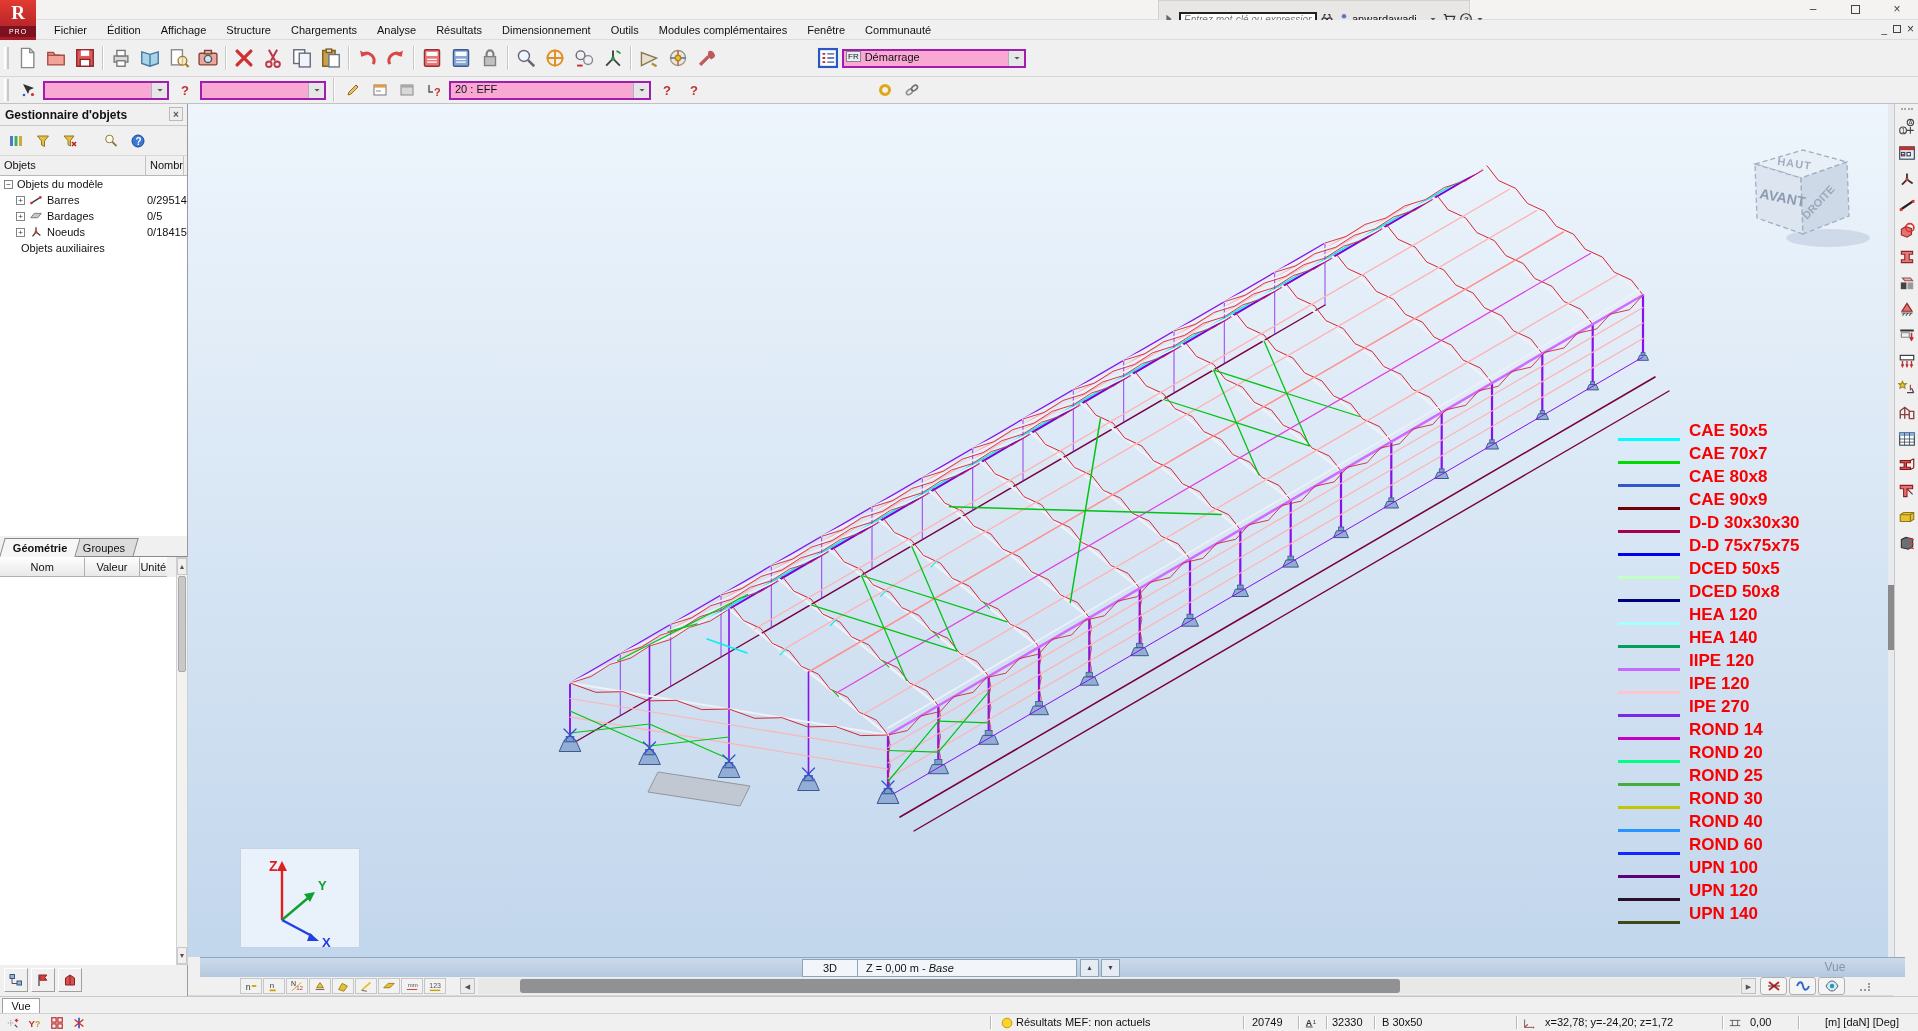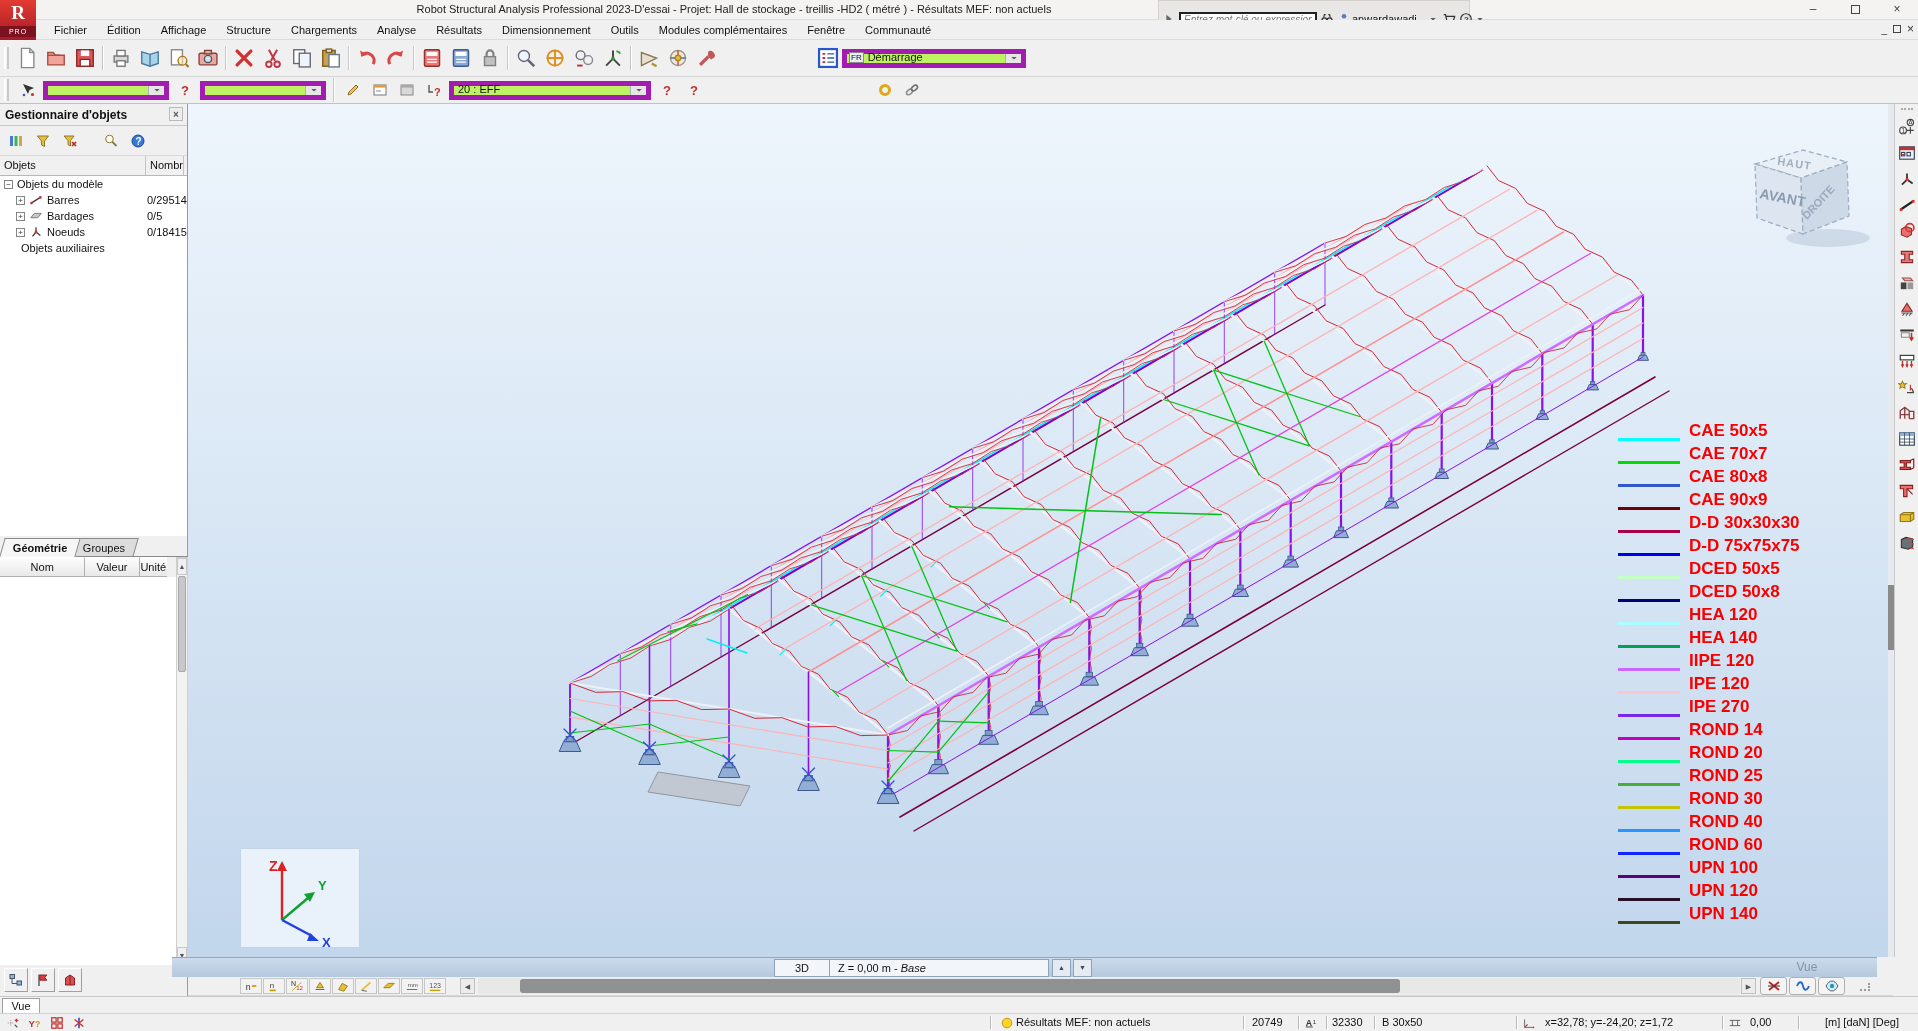--- a/index.html
+++ b/index.html
@@ -27,21 +27,21 @@
   #toolbar1{position:absolute;left:0;top:40px;width:1918px;height:37px;background:#f0f0f0;border-bottom:1px solid #d6d6d6;display:flex;align-items:center;padding-left:4px}
   #toolbar2{position:absolute;left:0;top:77px;width:1918px;height:27px;background:#f0f0f0;border-bottom:1px solid #c2c2c2;display:flex;align-items:center;padding-left:4px;gap:4px}
   .grip{width:5px;height:22px;border-left:2px solid #fff;border-right:2px solid #c8c8c8;margin-right:3px}
   .tb{border:1px solid transparent;background:transparent;display:flex;align-items:center;justify-content:center;flex:none}
   .tb.big{width:29px;height:30px}
   .tb.sm{width:23px;height:21px}
   .tb.rt{width:22px;height:22px;margin:4px 0 4px 1px}
   .tsep{width:1px;height:24px;background:#c8c8c8;box-shadow:1px 0 0 #fff;margin:0 3px;flex:none}
   svg.ic{display:block}
   .ic22{width:22px;height:22px}.ic18{width:18px;height:18px}.ic16{width:16px;height:16px}.ic14{width:14px;height:14px}.ic12{width:12px;height:12px}
-  .combo{height:19px;background:#bef264;border:5px solid #a21caf;display:flex;align-items:flex-end;font-size:11px;flex:none}
+  .combo{height:19px;background:#f9a8d4;border:2px solid #a21caf;display:flex;align-items:flex-start;font-size:11px;flex:none}
   .combo .cv{flex:1;padding:0 4px;white-space:nowrap;overflow:hidden;text-align:left}
   .combo .ca{width:16px;height:100%;background:#e6e6e6;border-left:1px solid #a8b4c0;display:flex;align-items:center;justify-content:center}
   .badge{font-size:8px;border:1px solid #888;background:#e8eef6;padding:0 1px;margin-left:2px;flex:none}
   
   #leftpanel{position:absolute;left:0;top:104px;width:188px;height:861px;background:#f0f0f0;border-right:1px solid #9a9a9a}
   #lp-header{position:absolute;left:0;top:0;width:100%;height:22px;border-bottom:1px solid #c8c8c8;font-weight:bold;font-size:12px;padding:4px 0 0 5px;background:#f0f0f0}
   #lp-close{position:absolute;right:4px;top:3px;width:14px;height:14px;text-align:center;line-height:13px;color:#555;border:1px solid #bbb;background:#eee;font-size:10px}
   #lp-tools{position:absolute;left:0;top:22px;width:100%;height:30px;display:flex;align-items:center;gap:4px;padding-left:4px;border-bottom:1px solid #d8d8d8}
   #lp-cols{position:absolute;left:0;top:52px;width:100%;height:20px;display:flex;border-bottom:1px solid #b8b8b8;background:#f0f0f0}
   #lp-cols div{border-right:1px solid #c4c4c4;padding:3px 0 0 4px;overflow:hidden;white-space:nowrap}
@@ -65,21 +65,21 @@
   
   #view{position:absolute;left:188px;top:104px;width:1705px;height:853px;background:linear-gradient(#eef5fc,#dce9f6 40%,#c2d6ec);overflow:hidden}
   #scene{position:absolute;left:0;top:0}
   #legend{position:absolute;left:1430px;top:314px}
   .litem{height:23px;display:flex;align-items:flex-end;gap:9px}
   .lswatch{width:62px;height:3px;flex:none}
   .llabel{font-size:17px;font-weight:bold;white-space:nowrap}
   #viewcube{position:absolute;left:1545px;top:28px}
   #axistriad{position:absolute;left:52px;top:744px}
   
-  #viewtabbar{position:absolute;left:172px;top:957px;width:1705px;height:20px;background:linear-gradient(#ccdbec,#b4c8de);border-top:1px solid #93a7bc}
+  #viewtabbar{position:absolute;left:200px;top:957px;width:1705px;height:20px;background:linear-gradient(#ccdbec,#b4c8de);border-top:1px solid #93a7bc}
   #vt-3d{position:absolute;left:602px;top:1px;width:56px;height:18px;background:#f2f6fa;border:1px solid #8fa3b8;text-align:center;line-height:16px;font-size:11px}
   #vt-level{position:absolute;left:658px;top:1px;width:219px;height:18px;background:#f2f6fa;border:1px solid #8fa3b8;border-left:none;font-size:11px;line-height:16px;padding-left:8px;white-space:nowrap}
   #vt-level .base{font-style:italic}
   .spin{position:absolute;top:1px;width:19px;height:18px;background:#e4ebf3;border:1px solid #8fa3b8;text-align:center;line-height:16px;font-size:7px;color:#445}
   #vt-vue{position:absolute;left:1595px;top:2px;width:80px;text-align:center;color:#8494aa;font-size:12px}
   #hscrollrow{position:absolute;left:188px;top:977px;width:1705px;height:19px;background:#f0f0f0;border-bottom:1px solid #d8d8d8}
   #toggles{position:absolute;left:52px;top:1px;display:flex;gap:1px}
   .tg{width:22px;height:16px;border:1px solid #c6c6c6;background:#f2f2f2;display:flex;align-items:center;justify-content:center}
   .harrow{position:absolute;top:1px;width:15px;height:16px;border:1px solid #c0c0c0;background:#ececec;font-size:7px;color:#555;text-align:center;line-height:15px}
   #htrack{position:absolute;left:290px;top:1px;width:1262px;height:16px;background:#e8e8e6}
@@ -97,21 +97,20 @@
   #statusbar{position:absolute;left:0;top:1013px;width:1918px;height:18px;background:#f0f0f0;border-top:1px solid #d0d0d0}
   #statusbar .sitem{position:absolute;top:2px;white-space:nowrap;font-size:11px}
   #status-icons{position:absolute;left:4px;top:1px;display:flex;gap:4px}
 </style>
 </head>
 <body>
 
 <div id="app">
 
   <div id="titlebar">
-    <div id="title">Robot Structural Analysis Professional 2023-D'essai - Projet: Hall de stockage - treillis -HD2 ( métré ) - Résultats MEF: non actuels</div>
     <div id="searchgroup">
       <span>
           <svg viewBox="0 0 16 16" class="ic ic14">
             <path d="M5 3l6 5-6 5z" fill="#666"></path>
           </svg>
         </span>
       <input id="searchbox" placeholder="Entrez mot-clé ou expression" style="">
       <span class="tbtn">
           <span>
             <svg viewBox="0 0 16 16" class="ic ic14">

